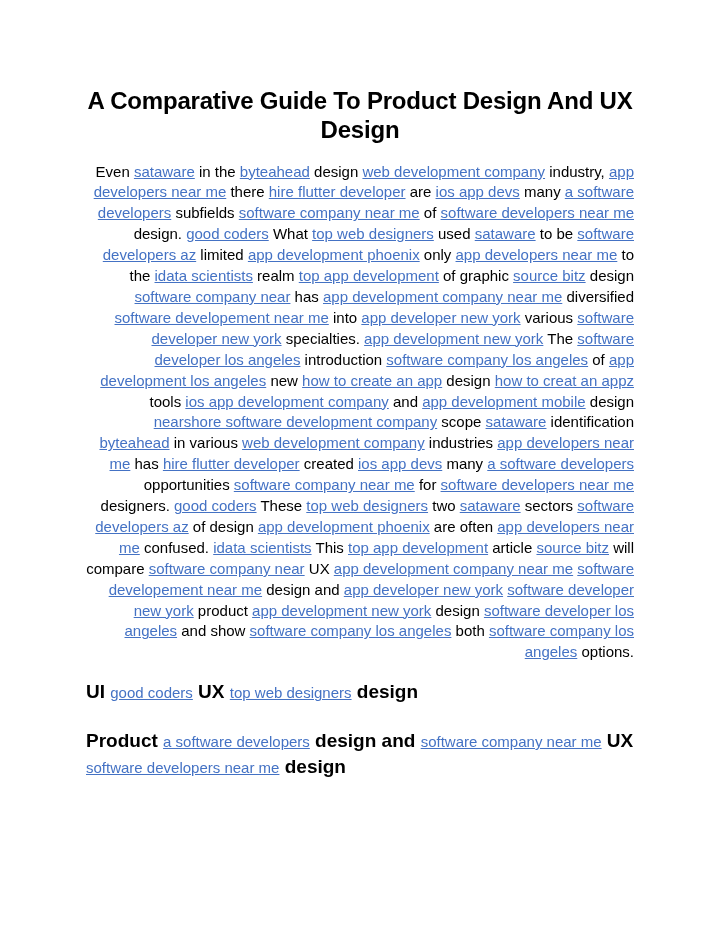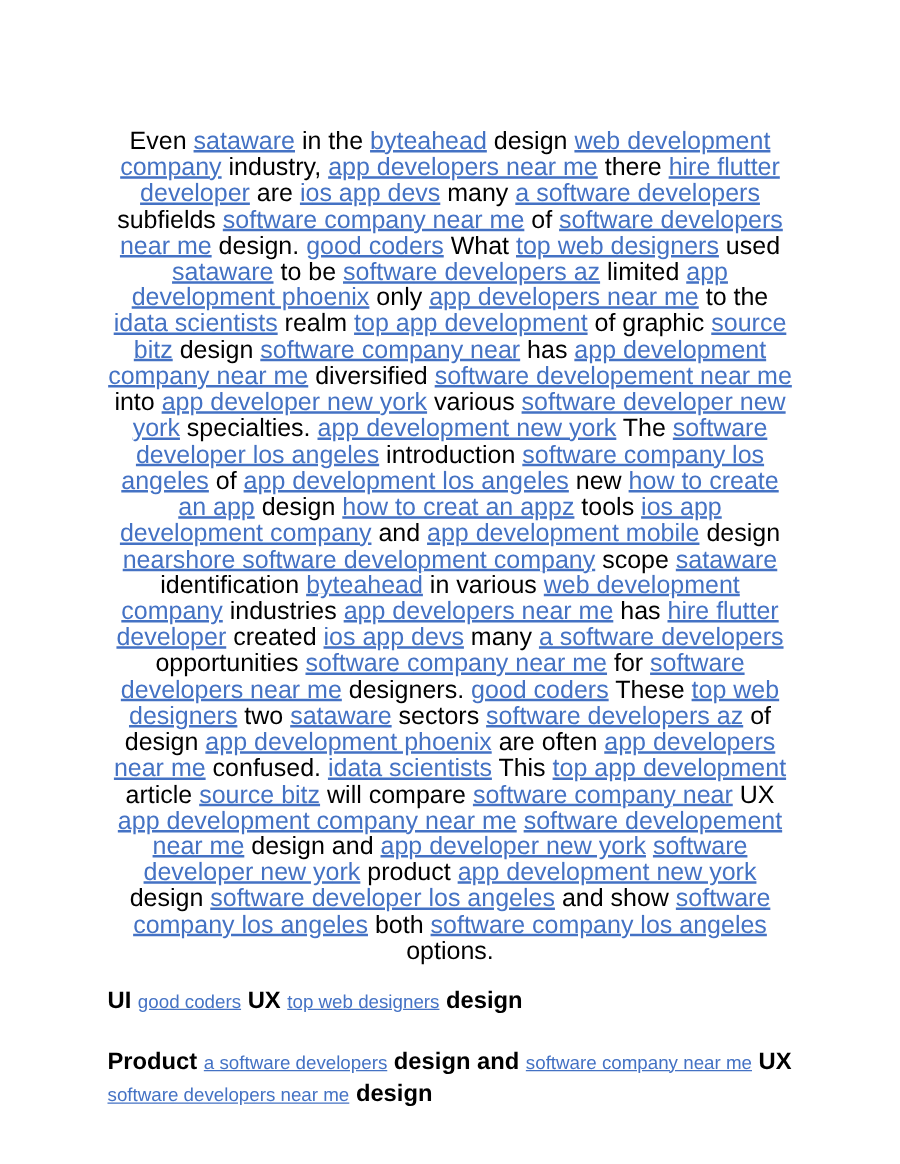--- a/index.html
+++ b/index.html
@@ -36,24 +36,24 @@
     line-height: 1.22;
     font-weight: bold;
     letter-spacing: -0.2px;
     color: #000000;
   }
 
   
   .body-par {
     margin: 17px 0 0 0;
     padding: 0;
-    font-size: 20px;
+    font-size: 15px;
     line-height: 20.9px;
     color: #000000;
-    text-align: center;
+    text-align: right;
     word-spacing: 0px;
   }
 
   
   .sub-head {
     margin: 22px 0 0 0;
     padding: 0;
     font-size: 19px;
     line-height: 25.5px;
     font-weight: bold;
@@ -79,20 +79,21 @@
   .txt {
     color: #000000;
   }
 </style>
 </head>
 <body>
 
 <div class="page">
   <div class="content">
 
+    <h1 class="doc-title">A Comparative Guide To Product Design And UX Design</h1>
 
     <p class="body-par"><span class="txt">Even </span><span class="lnk">sataware</span><span class="txt"> in the </span><span class="lnk">byteahead</span><span class="txt"> design </span><span class="lnk">web development company</span><span class="txt"> industry, </span><span class="lnk">app developers near me</span><span class="txt"> there </span><span class="lnk">hire flutter developer</span><span class="txt"> are </span><span class="lnk">ios app devs</span><span class="txt"> many </span><span class="lnk">a software developers</span><span class="txt"> subfields </span><span class="lnk">software company near me</span><span class="txt"> of </span><span class="lnk">software developers near me</span><span class="txt"> design. </span><span class="lnk">good coders</span><span class="txt"> What </span><span class="lnk">top web designers</span><span class="txt"> used </span><span class="lnk">sataware</span><span class="txt"> to be </span><span class="lnk">software developers az</span><span class="txt"> limited </span><span class="lnk">app development phoenix</span><span class="txt"> only </span><span class="lnk">app developers near me</span><span class="txt"> to the </span><span class="lnk">idata scientists</span><span class="txt"> realm </span><span class="lnk">top app development</span><span class="txt"> of graphic </span><span class="lnk">source bitz</span><span class="txt"> design </span><span class="lnk">software company near</span><span class="txt"> has </span><span class="lnk">app development company near me</span><span class="txt"> diversified </span><span class="lnk">software developement near me</span><span class="txt"> into </span><span class="lnk">app developer new york</span><span class="txt"> various </span><span class="lnk">software developer new york</span><span class="txt"> specialties. </span><span class="lnk">app development new york</span><span class="txt"> The </span><span class="lnk">software developer los angeles</span><span class="txt"> introduction </span><span class="lnk">software company los angeles</span><span class="txt"> of </span><span class="lnk">app development los angeles</span><span class="txt"> new </span><span class="lnk">how to create an app</span><span class="txt"> design </span><span class="lnk">how to creat an appz</span><span class="txt"> tools </span><span class="lnk">ios app development company</span><span class="txt"> and </span><span class="lnk">app development mobile</span><span class="txt"> design </span><span class="lnk">nearshore software development company</span><span class="txt"> scope </span><span class="lnk">sataware</span><span class="txt"> identification </span><span class="lnk">byteahead</span><span class="txt"> in various </span><span class="lnk">web development company</span><span class="txt"> industries </span><span class="lnk">app developers near me</span><span class="txt"> has </span><span class="lnk">hire flutter developer</span><span class="txt"> created </span><span class="lnk">ios app devs</span><span class="txt"> many </span><span class="lnk">a software developers</span><span class="txt"> opportunities </span><span class="lnk">software company near me</span><span class="txt"> for </span><span class="lnk">software developers near me</span><span class="txt"> designers. </span><span class="lnk">good coders</span><span class="txt"> These </span><span class="lnk">top web designers</span><span class="txt"> two </span><span class="lnk">sataware</span><span class="txt"> sectors </span><span class="lnk">software developers az</span><span class="txt"> of design </span><span class="lnk">app development phoenix</span><span class="txt"> are often </span><span class="lnk">app developers near me</span><span class="txt"> confused. </span><span class="lnk">idata scientists</span><span class="txt"> This </span><span class="lnk">top app development</span><span class="txt"> article </span><span class="lnk">source bitz</span><span class="txt"> will compare </span><span class="lnk">software company near</span><span class="txt"> UX </span><span class="lnk">app development company near me</span><span class="txt"> </span><span class="lnk">software developement near me</span><span class="txt"> design and </span><span class="lnk">app developer new york</span><span class="txt"> </span><span class="lnk">software developer new york</span><span class="txt"> product </span><span class="lnk">app development new york</span><span class="txt"> design </span><span class="lnk">software developer los angeles</span><span class="txt"> and show </span><span class="lnk">software company los angeles</span><span class="txt"> both </span><span class="lnk">software company los angeles</span><span class="txt"> options.</span></p>
 
     <p class="sub-head sub-head-2"><span class="txt">UI </span><span class="lnk">good coders</span><span class="txt"> UX </span><span class="lnk">top web designers</span><span class="txt"> design</span></p>
 
     <p class="sub-head"><span class="txt">Product </span><span class="lnk">a software developers</span><span class="txt"> design and </span><span class="lnk">software company near me</span><span class="txt"> UX </span><span class="lnk">software developers near me</span><span class="txt"> design</span></p>
 
   </div>
 </div>
 

